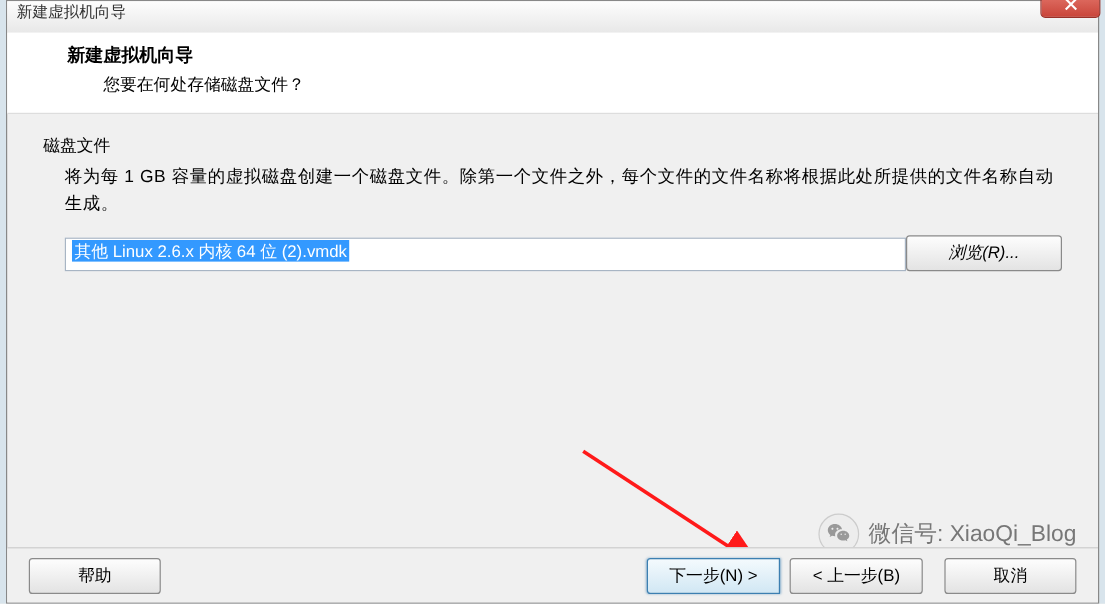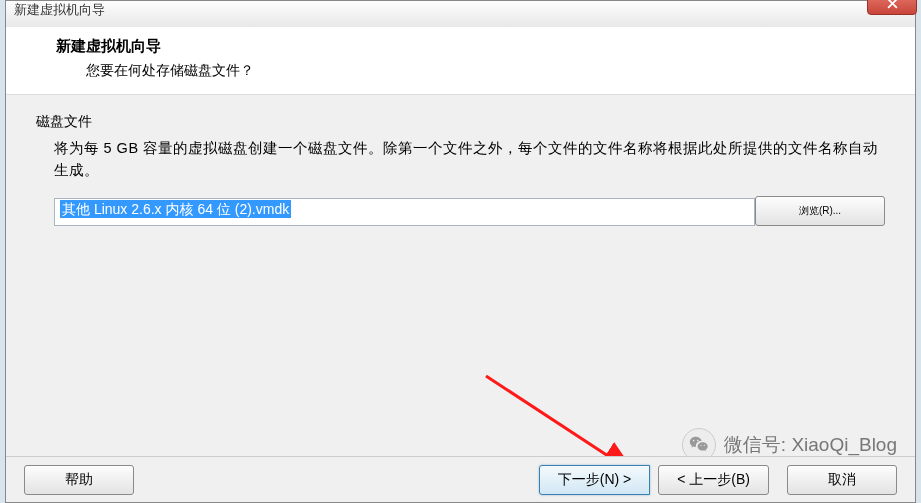--- a/index.html
+++ b/index.html
@@ -100,23 +100,24 @@
       background: #3399ff;
       color: #fff;
       padding: 1px 2px;
     }
     .browse-btn {
       width: 130px;
       height: 30px;
       background: linear-gradient(to bottom, #fdfdfd, #e3e3e3);
       border: 1px solid #8a8a8a;
       border-radius: 3px;
-      font-size: 10px;
+      font-size: 14px;
       cursor: pointer;
       font-family: inherit;
+      font-style: italic;
     }
     .button-bar {
       position: absolute;
       bottom: 0;
       left: 0;
       right: 0;
       height: 46px;
       border-top: 1px solid #ccc;
       display: flex;
       align-items: center;
@@ -200,21 +201,21 @@
     </div>
   </div>
 
   <div class="header-section">
     <div class="header-title">新建虚拟机向导</div>
     <div class="header-subtitle">您要在何处存储磁盘文件？</div>
   </div>
 
   <div class="content">
     <div class="section-label">磁盘文件</div>
-    <div class="section-desc">将为每 5 GB 容量的虚拟磁盘创建一个磁盘文件。除第一个文件之外，每个文件的文件名称将根据此处所提供的文件名称自动生成。</div>
+    <div class="section-desc">将为每 1 GB 容量的虚拟磁盘创建一个磁盘文件。除第一个文件之外，每个文件的文件名称将根据此处所提供的文件名称自动生成。</div>
     <div class="input-row">
       <div class="text-input">
         <span class="selected">其他 Linux 2.6.x 内核 64 位 (2).vmdk</span>
       </div>
       <button class="browse-btn">浏览(R)...</button>
     </div>
   </div>
 
   <svg class="arrow" viewBox="0 0 200 120">
     <defs>

